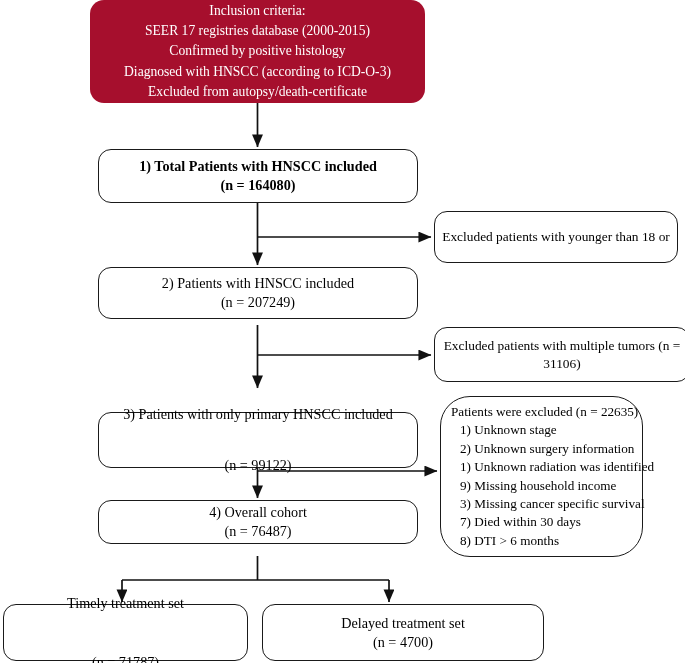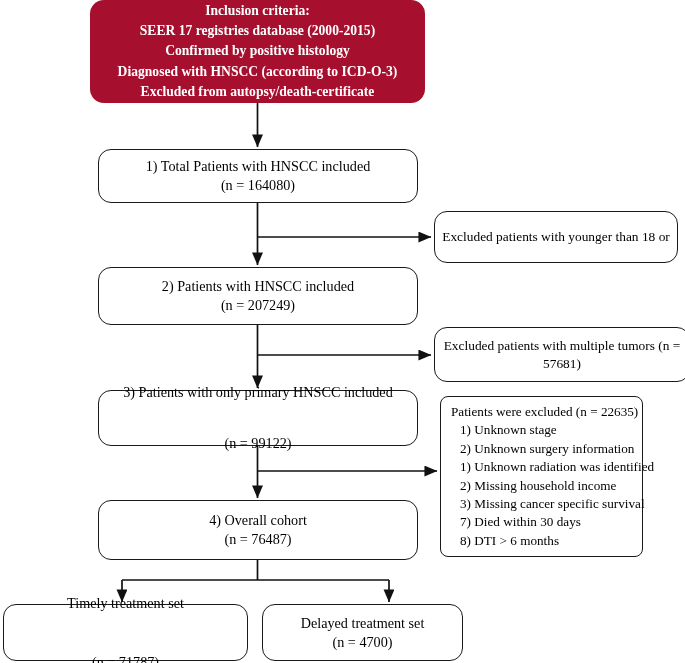--- a/index.html
+++ b/index.html
@@ -48,63 +48,63 @@
   .header-box {
     position: absolute;
     left: 90px;
     top: 0px;
     width: 335px;
     height: 103px;
     box-sizing: border-box;
     background: #A60F2D;
     border-radius: 14px;
     color: #ffffff;
-    font-weight: bold;
+    font-weight: normal;
     font-size: 13.6px;
     line-height: 1.5;
     display: flex;
     flex-direction: column;
     align-items: center;
     justify-content: center;
     text-align: center;
     z-index: 2;
   }
   .header-box .line { display: block; white-space: nowrap; }
 
   
-  .main1 { left: 98px; top: 149px; width: 320px; height: 54px; }
-  .main2 { left: 98px; top: 267px; width: 320px; height: 58px; }
-  .main3 { left: 98px; top: 390px; width: 320px; height: 56px; gap: 32px; }
-  .main4 { left: 98px; top: 500px; width: 320px; height: 60px; }
+  .main1 { left: 98px; top: 149px; width: 320px; height: 54px; font-weight: bold; }
+  .main2 { left: 98px; top: 267px; width: 320px; height: 52px; }
+  .main3 { left: 98px; top: 412px; width: 320px; height: 56px; gap: 32px; }
+  .main4 { left: 98px; top: 500px; width: 320px; height: 44px; }
 
   
   .exc1 {
     left: 434px; top: 211px; width: 244px; height: 52px;
     font-size: 13.4px; padding: 12px 7px;
   }
   .exc2 {
     left: 434px; top: 327px; width: 256px; height: 55px;
     font-size: 13.4px; padding: 0 7px;
   }
   .exc3 {
     left: 440px; top: 396px; width: 203px; height: 161px;
-    border-radius: 8px;
+    border-radius: 30px;
     align-items: flex-start;
     justify-content: center;
     text-align: left;
     font-size: 13.2px;
     line-height: 1.40;
     padding: 0 8px 0 10px;
   }
   .exc3 .line { white-space: nowrap; }
   .exc3 .item { padding-left: 9px; }
 
   
   .bot1 { left: 3px; top: 604px; width: 245px; height: 57px; gap: 40px; }
-  .bot2 { left: 262px; top: 604px; width: 201px; height: 57px; }
+  .bot2 { left: 262px; top: 604px; width: 282px; height: 57px; }
 </style>
 </head>
 <body>
 
 <div id="canvas">
 
   <svg class="lines" viewBox="0 0 685 663" xmlns="http://www.w3.org/2000/svg">
     <defs>
       <marker id="arrow" markerWidth="9" markerHeight="9" refX="7.4" refY="3.2" orient="auto" markerUnits="strokeWidth">
         <path d="M0,0 L7.6,3.2 L0,6.4 z" fill="#111111"></path>
@@ -157,29 +157,29 @@
     <span class="line">4) Overall cohort</span>
     <span class="line">(n = 76487)</span>
   </div>
 
   <div class="box exc1">
     <span class="line">Excluded patients with younger than 18 or</span>
   </div>
 
   <div class="box exc2">
     <span class="line">Excluded patients with multiple tumors (n =</span>
-    <span class="line">57681)</span>
+    <span class="line">31106)</span>
   </div>
 
   <div class="box exc3">
     <span class="line">Patients were excluded (n = 22635)</span>
     <span class="line item">1) Unknown stage</span>
     <span class="line item">2) Unknown surgery information</span>
     <span class="line item">1) Unknown radiation was identified</span>
-    <span class="line item">2) Missing household income</span>
+    <span class="line item">9) Missing household income</span>
     <span class="line item">3) Missing cancer specific survival</span>
     <span class="line item">7) Died within 30 days</span>
     <span class="line item">8) DTI &gt; 6 months</span>
   </div>
 
   <div class="box bot1">
     <span class="line">Timely treatment set</span>
     <span class="line">(n = 71787)</span>
   </div>
 

